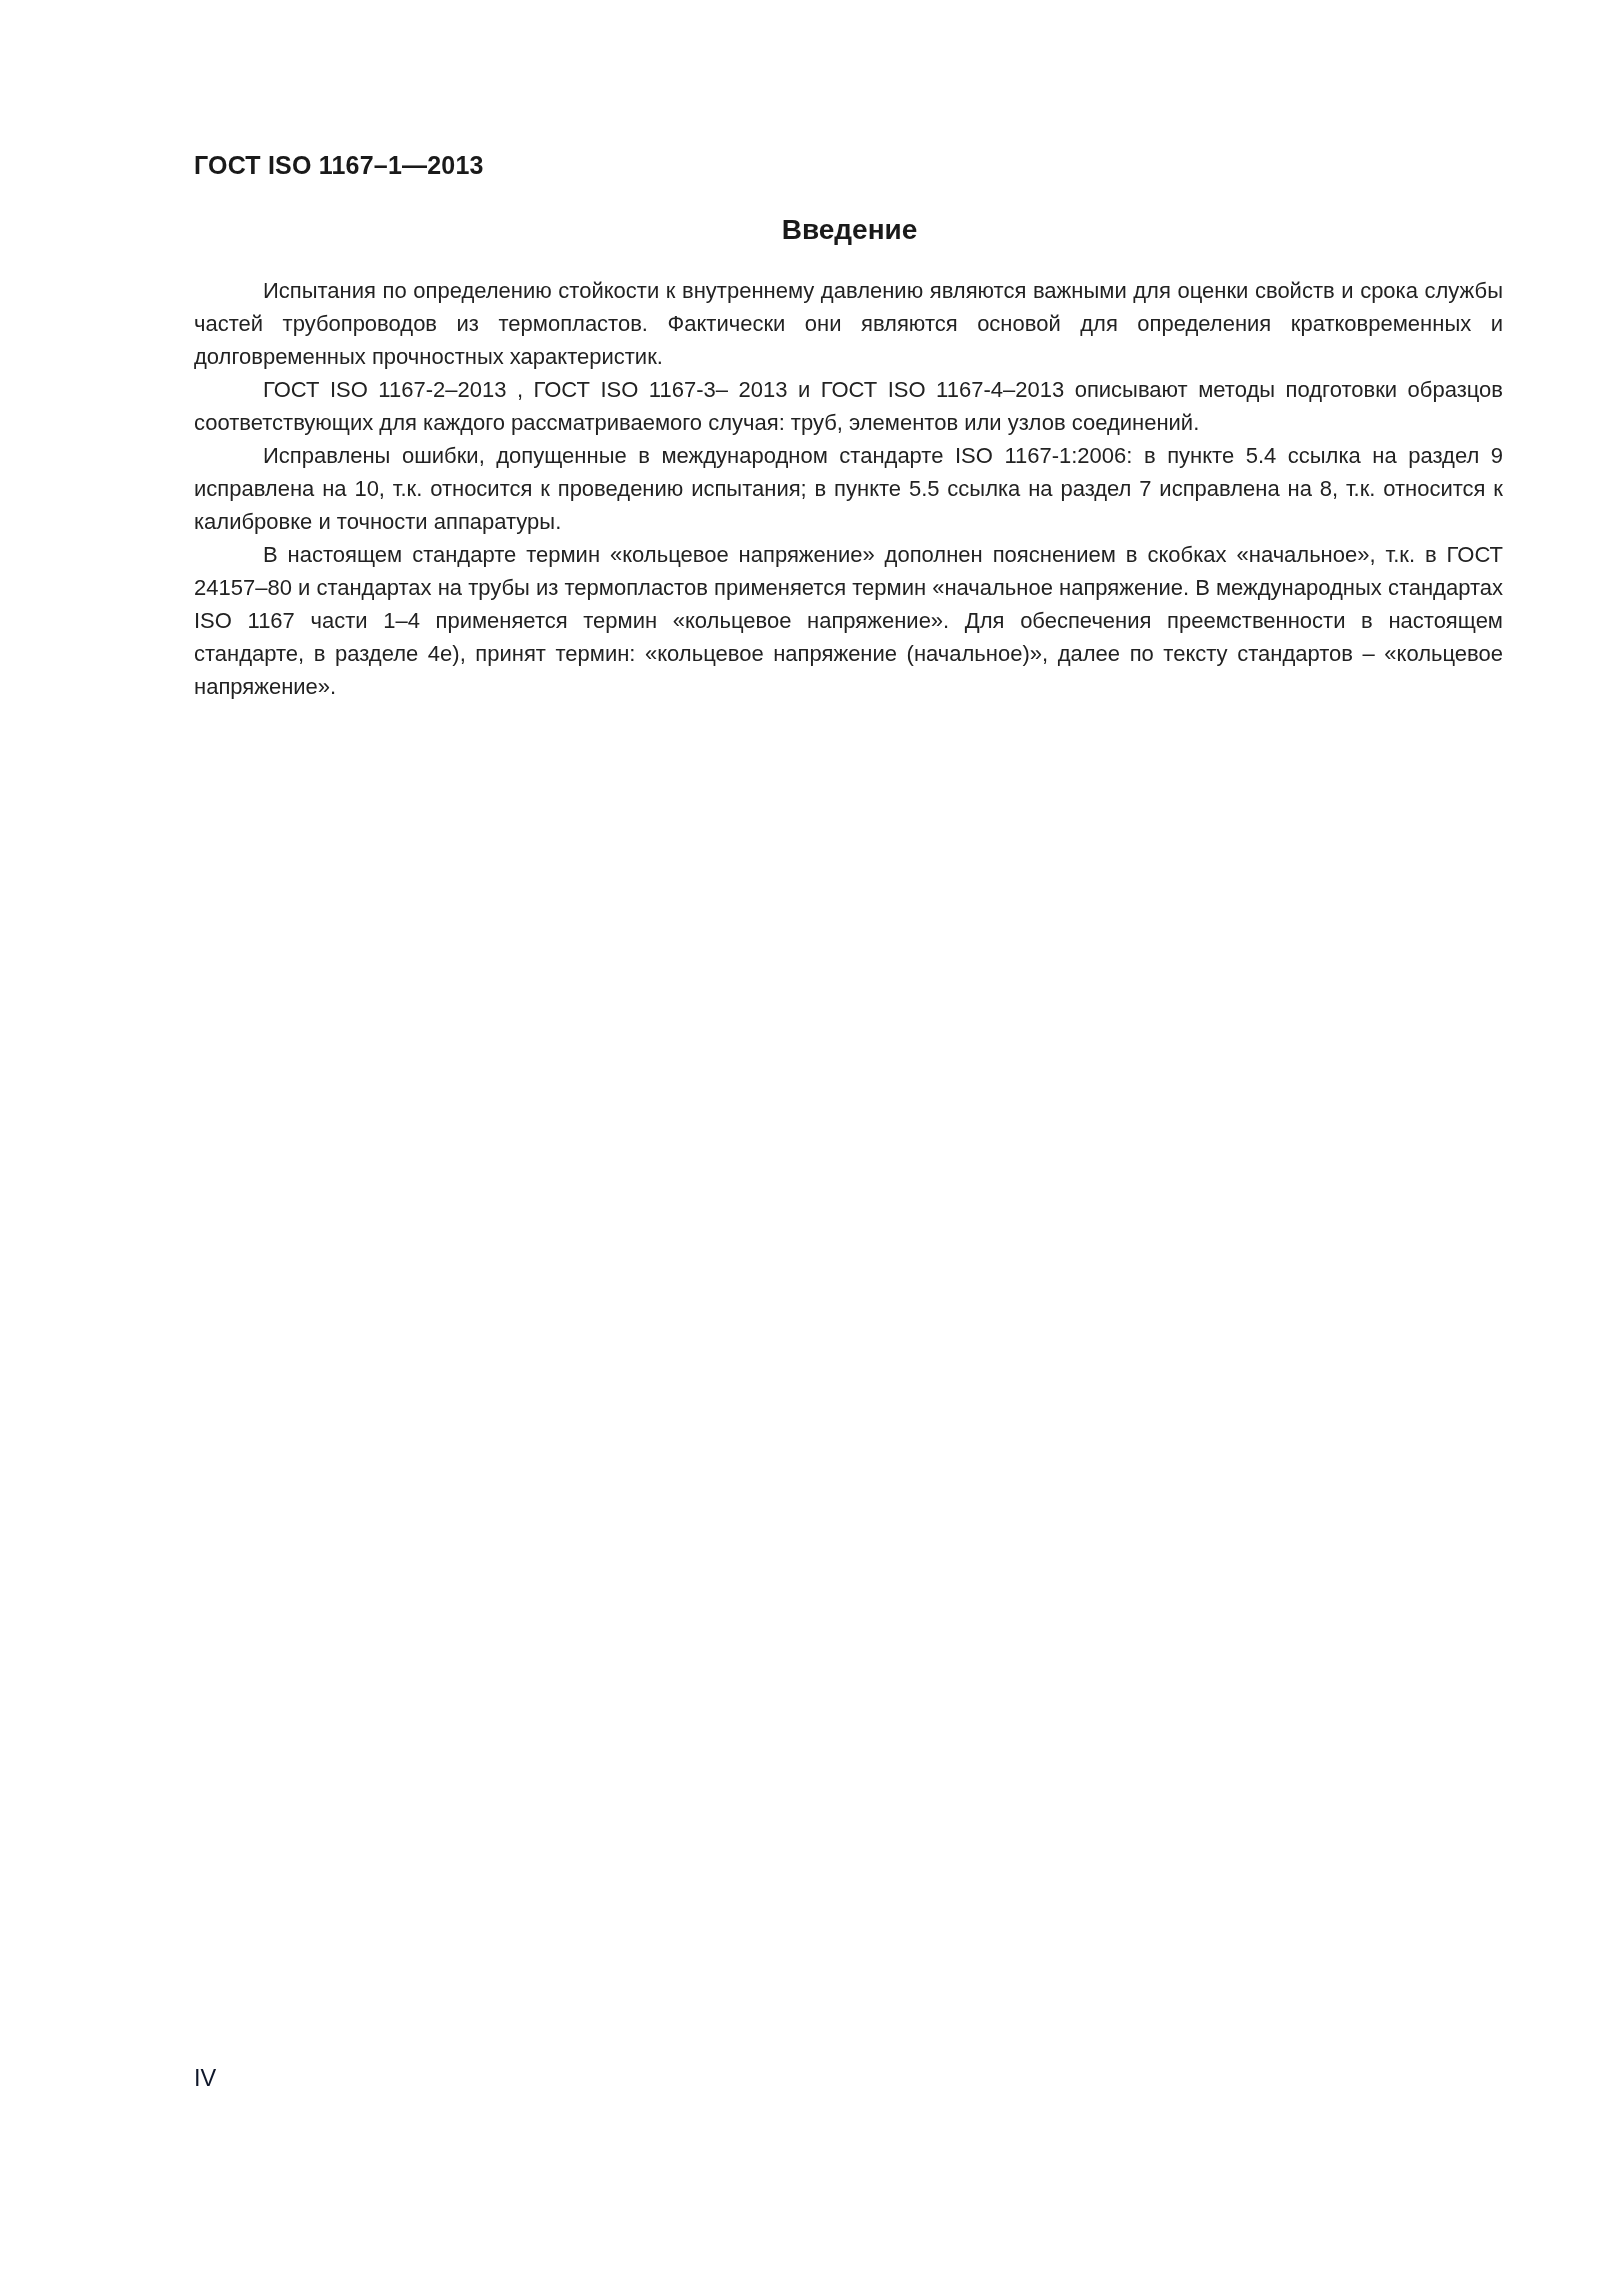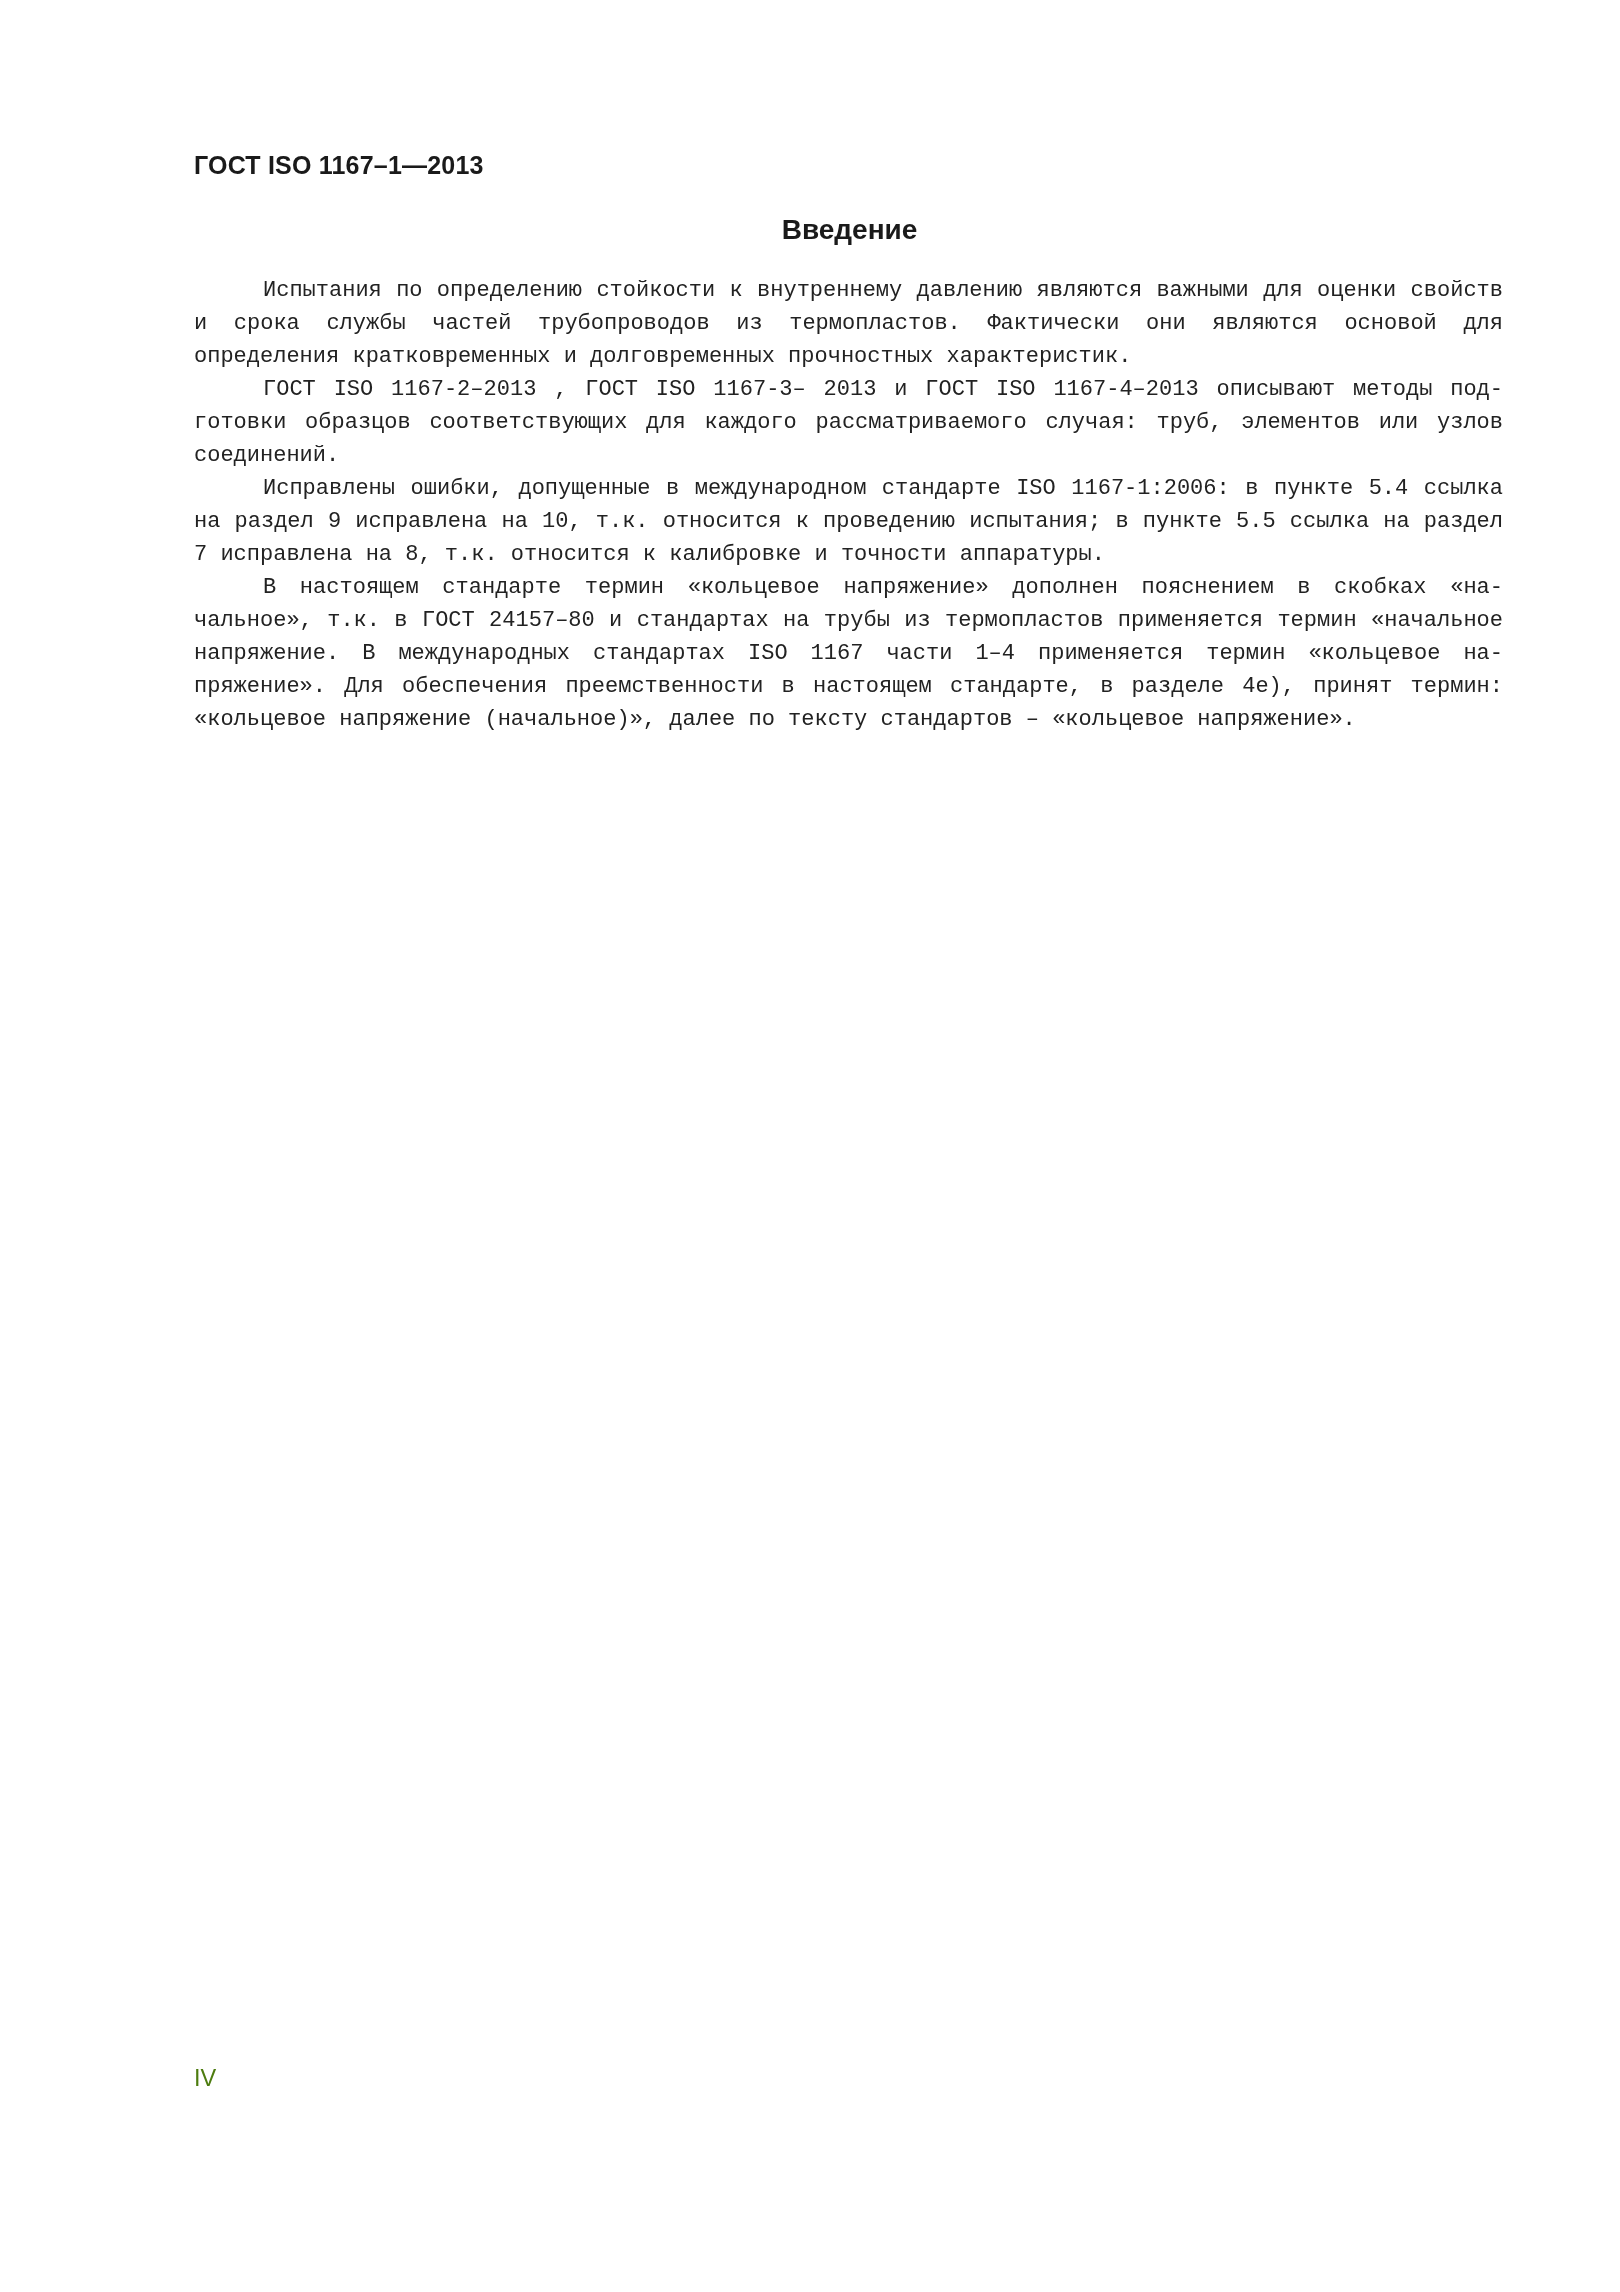--- a/index.html
+++ b/index.html
@@ -41,28 +41,27 @@
       width: 1309px;
       font-size: 22px;
       line-height: 33px;
       text-align: justify;
       color: #222222;
     }
     .body-text p {
       margin: 0;
       text-indent: 69px;
       hyphens: manual;
-      font-family: Liberation Mono, monospace;
     }
     .page-number {
       position: absolute;
       left: 194px;
       top: 2065px;
       font-size: 23.5px;
-      color: #4d7c0f;
+      color: #0f172a;
     }
   </style>
 </head>
 <body>
 
 <div class="page-header">ГОСТ ISO 1167–1—2013</div>
 
 <h1 class="section-title" style="margin:0;">Введение</h1>
 
 <div class="body-text">

